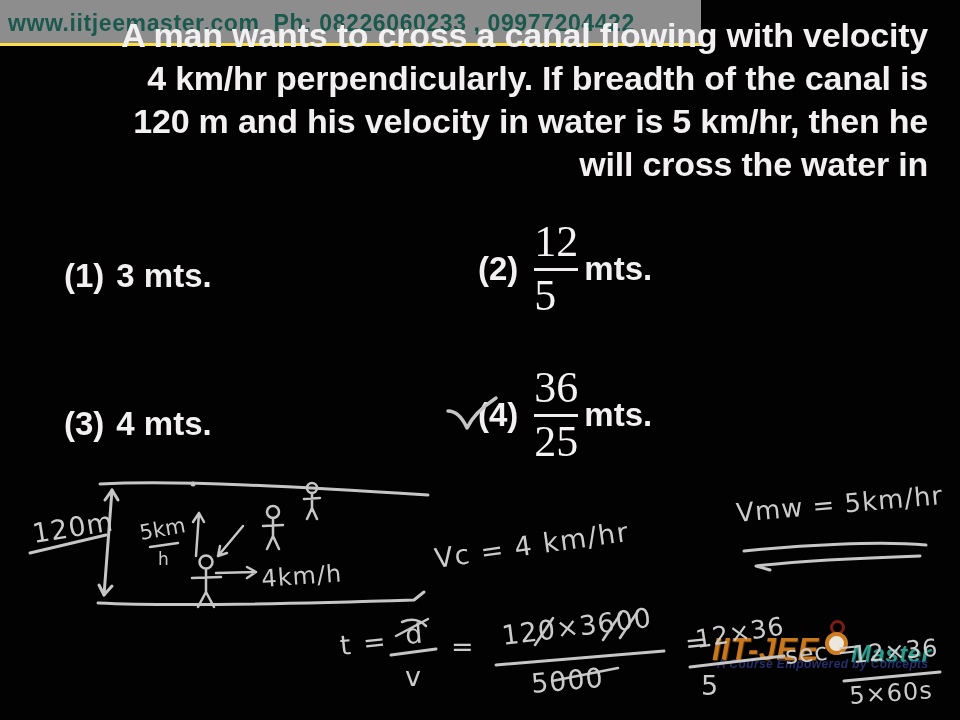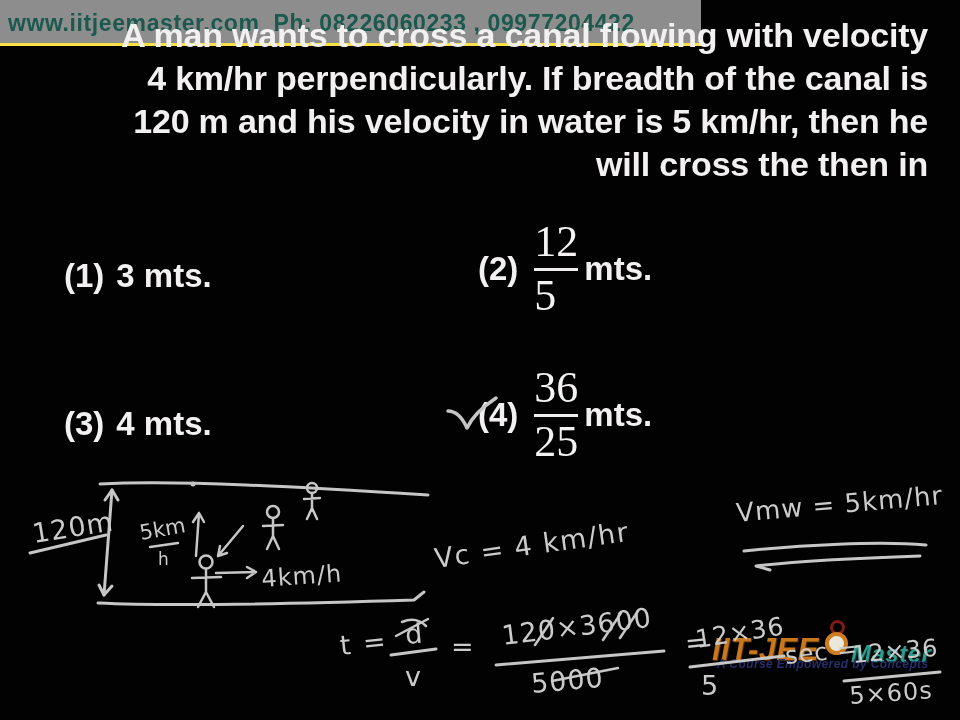--- a/index.html
+++ b/index.html
@@ -51,21 +51,21 @@
 <div class="stage">
 
   <div class="header-strip">
     <span class="header-text">www.iitjeemaster.com  Ph: 08226060233 , 09977204422</span>
   </div>
 
   <div class="question">
     <div>A man wants to cross a canal flowing with velocity</div>
     <div>4 km/hr perpendicularly. If breadth of the canal is</div>
     <div>120 m and his velocity in water is 5 km/hr, then he</div>
-    <div>will cross the then in</div>
+    <div>will cross the water in</div>
   </div>
 
   <div class="opt-simple" style="left:48px;top:257px;">
     <span class="onum">(1)</span><span>3 mts.</span>
   </div>
 
   <div class="opt-frac" style="left:478px;top:209px;">
     <span class="onum">(2)</span>
     <span class="frac">
       <span>12</span>

